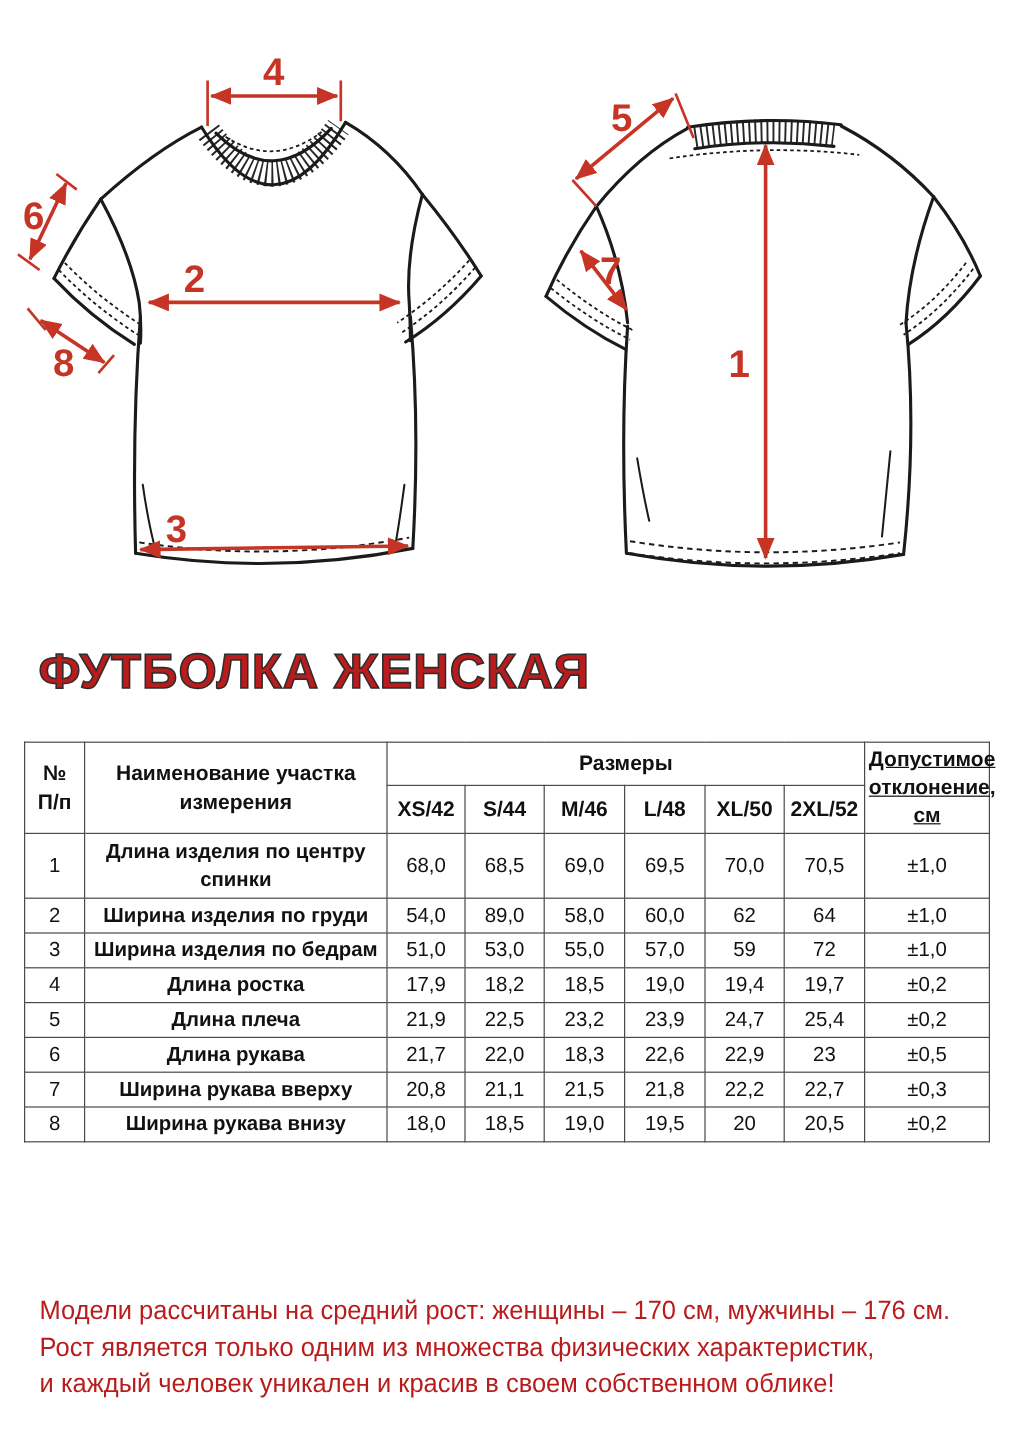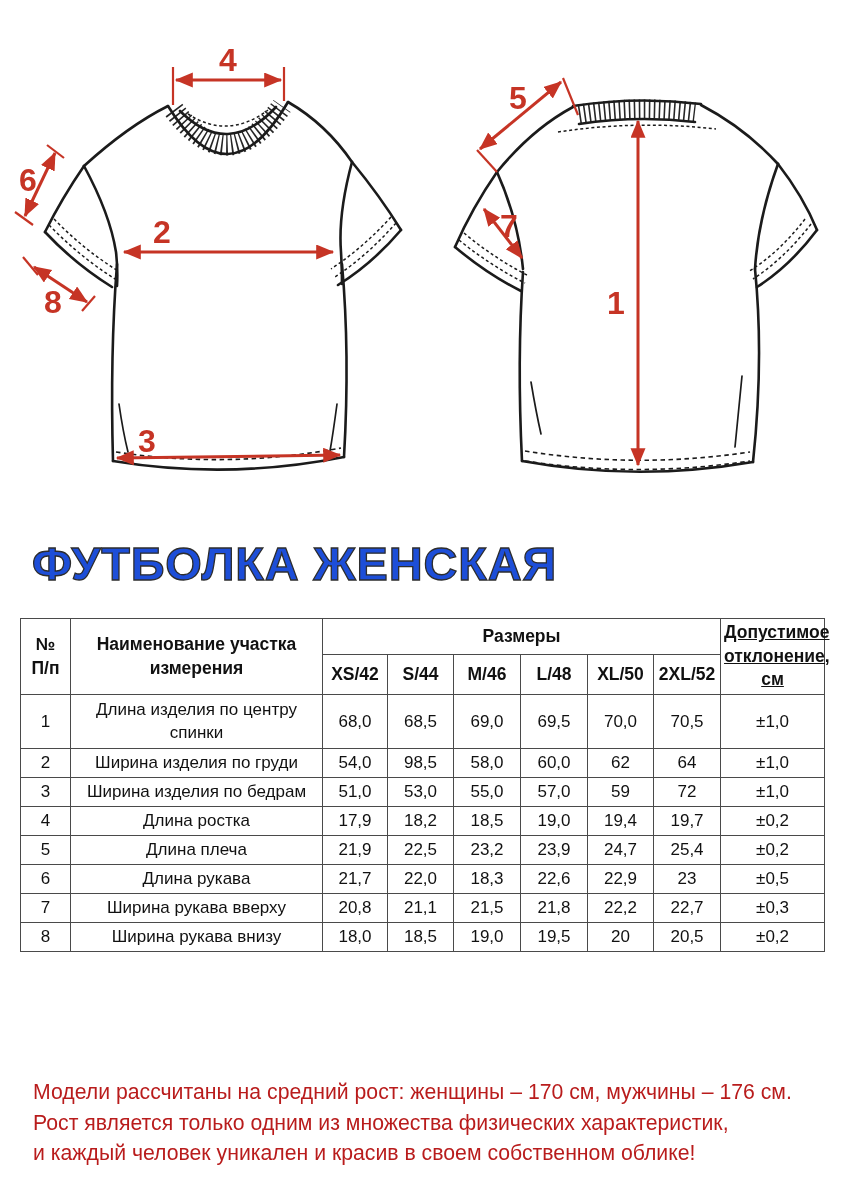--- a/index.html
+++ b/index.html
@@ -16,32 +16,32 @@
   .diagram{position:absolute;left:0;top:14px;}
   .outline{stroke:var(--line-color);stroke-width:2.6;fill:none;stroke-linecap:round;stroke-linejoin:round;}
   .thin{stroke:var(--line-color);stroke-width:1.7;fill:none;stroke-linecap:round;}
   .stitch{stroke:var(--line-color);stroke-width:1.6;fill:none;stroke-dasharray:4.5 3.5;}
   .stitch2{stroke:var(--line-color);stroke-width:1.5;fill:none;stroke-dasharray:3 2.6;}
   .rib{stroke:#262626;fill:none;stroke-dasharray:1.6 3.4;}
   .arrow{stroke:var(--arrow-color);stroke-width:3;fill:none;}
   .tick{stroke:var(--arrow-color);stroke-width:2.2;fill:none;}
   .mlabel{fill:var(--arrow-color);font-family:"Liberation Sans",sans-serif;font-size:32px;font-weight:bold;}
 
-  .title{position:absolute;left:32px;top:536px;font-size:47px;font-weight:700;
-         letter-spacing:0.8px;color:#1d4ed8;-webkit-text-stroke:1.3px #2d2d2d;}
+  .title{position:absolute;left:32px;top:536px;font-size:41px;font-weight:700;
+         letter-spacing:0.8px;color:#b91c1c;-webkit-text-stroke:1.3px #2d2d2d;}
 
   table.size-table{position:absolute;left:20px;top:618px;width:804px;border-collapse:collapse;
                    table-layout:fixed;font-size:17px;color:#111;}
   table.size-table th,table.size-table td{border:1.6px solid var(--grid);text-align:center;vertical-align:middle;padding:1px 3px;}
   table.size-table thead th{font-weight:bold;font-size:17.5px;}
   tr.hdr-sizes{height:36px;}
   tr.hdr-labels{height:40px;}
   table.size-table tbody tr{height:29px;}
   table.size-table tbody tr:first-child{height:54px;}
-  td.name{text-align:left;padding-left:8px;padding-right:4px;line-height:1.3;}
+  td.name{text-align:left;padding-left:8px;padding-right:4px;line-height:1.3;font-weight:bold;}
   td.dev{font-weight:normal;}
   th.devh{line-height:1.35;font-size:17px;text-decoration:underline;}
   .hl{display:block;line-height:1.35;}
 
   .footer{position:absolute;left:33px;top:1077px;width:800px;font-size:22px;
           line-height:30.5px;color:#b91c1c;}
   .footer p{white-space:nowrap;transform:scaleX(0.965);transform-origin:left center;}
 </style>
 </head>
 <body>
@@ -194,21 +194,21 @@
           <td>69,0</td>
           <td>69,5</td>
           <td>70,0</td>
           <td>70,5</td>
           <td class="dev">±1,0</td>
         </tr>
         <tr>
           <td>2</td>
           <td class="name">Ширина изделия по груди</td>
           <td>54,0</td>
-          <td>98,5</td>
+          <td>89,0</td>
           <td>58,0</td>
           <td>60,0</td>
           <td>62</td>
           <td>64</td>
           <td class="dev">±1,0</td>
         </tr>
         <tr>
           <td>3</td>
           <td class="name">Ширина изделия по бедрам</td>
           <td>51,0</td>

